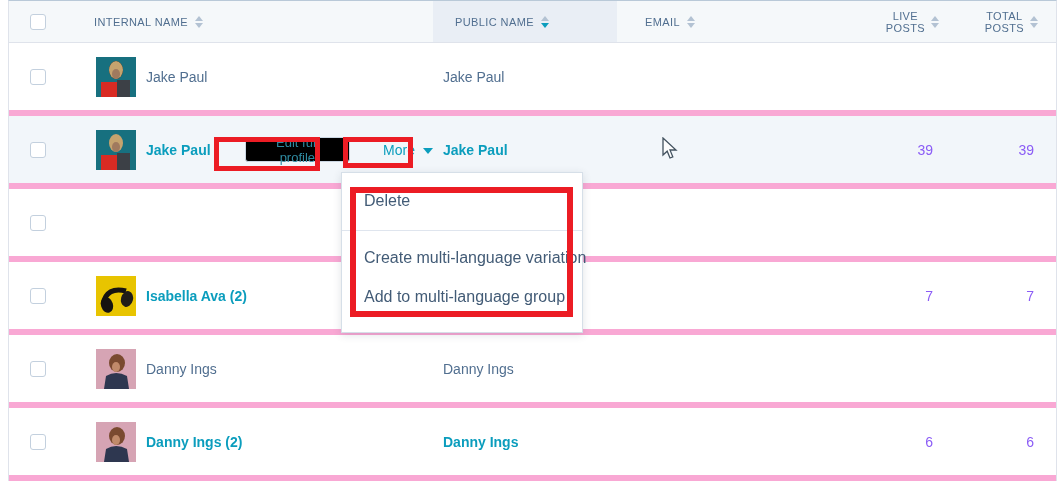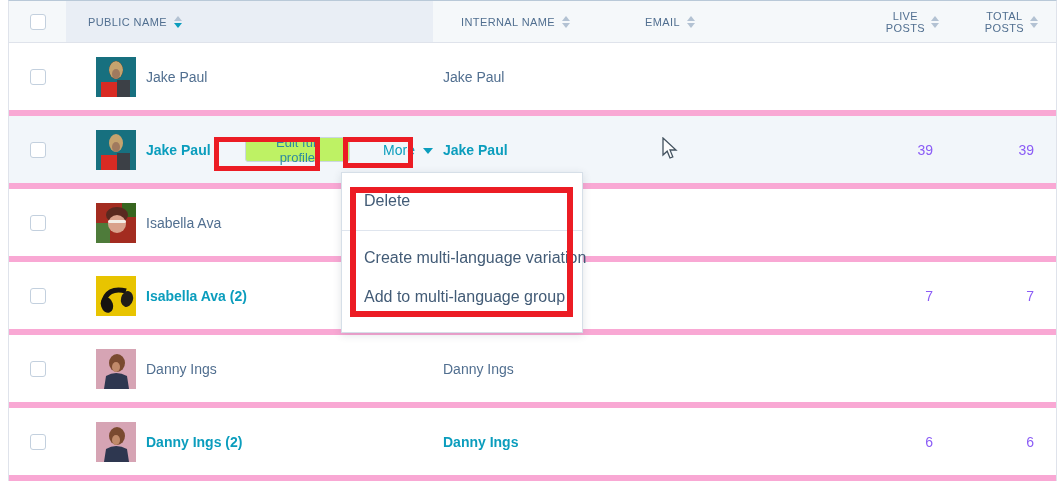--- a/index.html
+++ b/index.html
@@ -40,21 +40,21 @@
   .cell-num { justify-content:flex-end; padding-right:24px; color:#8b5cf6; }
   .cell-num.total { padding-right:22px; }
 
   .checkbox { width:16px; height:16px; border:1px solid #c3d0de; border-radius:3px;
     background:#fff; }
   .avatar { width:40px; height:40px; flex:0 0 40px; overflow:hidden; }
   .avatar svg { display:block; }
   .iname { margin-left:10px; white-space:nowrap; }
   .teal { color:#0b9dbd; font-weight:600; }
 
-  .edit-btn { margin-left:34px; height:25px; padding:0 12px; background:#bef264;
+  .edit-btn { margin-left:34px; height:25px; padding:0 12px; background:#000000;
     border:1px solid #cbd6e2; border-radius:3px; font-size:13px; color:#2e8aa0;
     display:inline-flex; align-items:center; font-family:inherit; cursor:pointer; }
   .more-link { margin-left:33px; display:inline-flex; align-items:center;
     font-size:14px; color:#0b9dbd; cursor:pointer; }
   .caret-down { width:0; height:0; margin-left:8px; margin-top:2px;
     border-left:5px solid transparent; border-right:5px solid transparent;
     border-top:6px solid #0b9dbd; }
 
   
   .menu { position:absolute; left:341px; top:172px; width:242px; height:161px;
@@ -79,32 +79,32 @@
 </head>
 <body>
 
 <div class="stage">
   <div class="frame">
 
     <div class="grid-row thead">
       <div class="th th-check">
         <span class="checkbox"></span>
       </div>
+      <div class="th th-internal">
+        <span>INTERNAL NAME</span>
+        <span class="sort">
+            <i class="up"></i>
+            <i class="dn"></i>
+          </span>
+      </div>
       <div class="th th-public">
         <span>PUBLIC NAME</span>
         <span class="sort">
             <i class="up"></i>
             <i class="dn active"></i>
-          </span>
-      </div>
-      <div class="th th-internal">
-        <span>INTERNAL NAME</span>
-        <span class="sort">
-            <i class="up"></i>
-            <i class="dn"></i>
           </span>
       </div>
       <div class="th th-email">
         <span>EMAIL</span>
         <span class="sort">
             <i class="up"></i>
             <i class="dn"></i>
           </span>
       </div>
       <div class="th th-num">
@@ -170,33 +170,20 @@
       <div class="cell cell-public teal">Jake Paul</div>
       <div class="cell"></div>
       <div class="cell cell-num">39</div>
       <div class="cell cell-num total">39</div>
     </div>
 
     <div class="grid-row row">
       <div class="cell cell-check">
         <span class="checkbox"></span>
         </div>
-      <div class="cell cell-name">
-        <span class="avatar">
-          <svg width="40" height="40">
-              <rect width="40" height="40" fill="#a32c20"></rect>
-              <rect x="0" y="20" width="14" height="20" fill="#4e7b3a"></rect>
-              <rect x="26" y="0" width="14" height="14" fill="#37651f"></rect>
-              <ellipse cx="21" cy="12" rx="11" ry="8" fill="#59291f"></ellipse>
-              <circle cx="21" cy="21" r="9" fill="#d9a18c"></circle>
-              <rect x="12" y="17" width="18" height="3" rx="1.5" fill="#f3eee8"></rect>
-            </svg>
-          </span>
-        <span class="iname">Isabella Ava</span>
-      </div>
       <div class="cell cell-public"></div>
       <div class="cell"></div>
       <div class="cell cell-num"></div>
       <div class="cell cell-num total"></div>
     </div>
 
     <div class="grid-row row">
       <div class="cell cell-check">
         <span class="checkbox"></span>
         </div>

